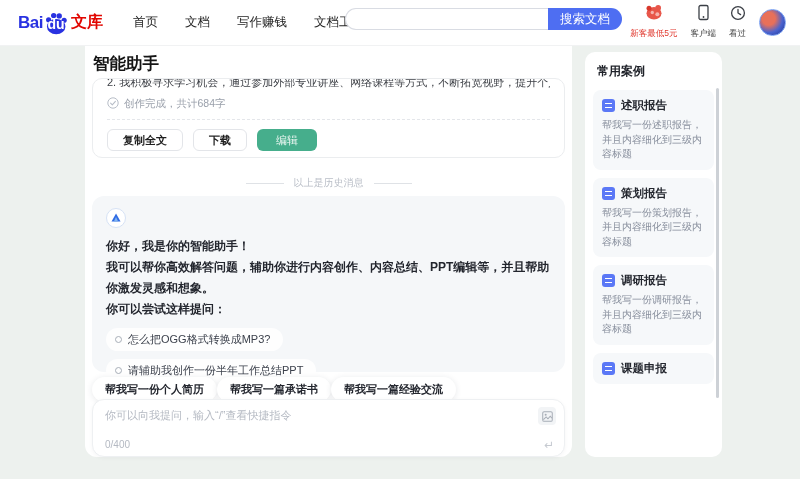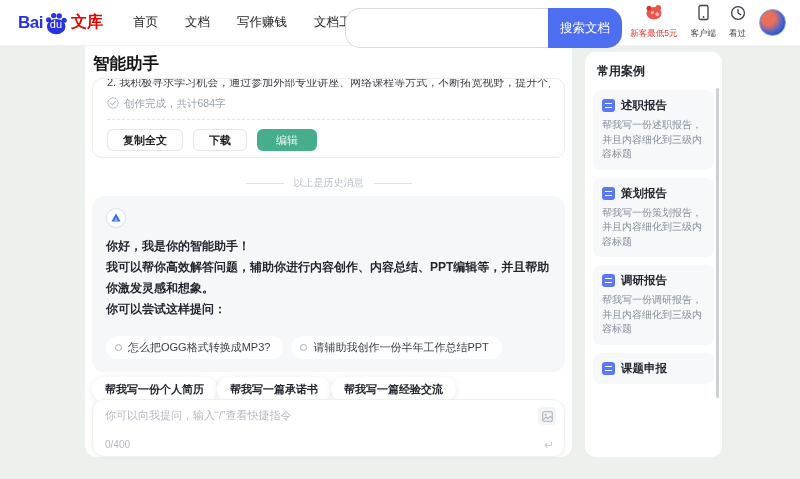--- a/index.html
+++ b/index.html
@@ -15,26 +15,26 @@
   .header {
     position:absolute; top:0; left:0; right:0; height:46px;
     background:#fff; border-bottom:1px solid #f1f2f3;
     display:flex; align-items:center; z-index:10;
   }
   .logo { display:flex; align-items:center; margin-left:18px; cursor:pointer; }
   .logo-bai { color:#2932e1; font-weight:bold; font-size:17px; letter-spacing:-0.5px; }
   .paw { position:relative; width:24px; height:24px; margin:0 1px; }
   .paw .du {
     position:absolute; left:50%; top:58%; transform:translate(-50%,-50%);
-    color:#fff; font-weight:normal; font-size:11px;
+    color:#fff; font-weight:bold; font-size:14px;
   }
   .logo-wenku { color:#e10601; font-weight:bold; font-size:16px; margin-left:2px; }
   .nav { display:flex; gap:27px; margin-left:30px; font-size:12.5px; color:#1f1f1f; }
   .nav span { cursor:pointer; }
-  .search { position:absolute; left:345px; top:8px; width:277px; height:40px; display:flex; }
+  .search { position:absolute; left:345px; top:8px; width:277px; height:22px; display:flex; }
   .search input {
     flex:1; border:1px solid #d9dce3; border-right:none;
     border-radius:15px 0 0 15px; padding:0 12px; font-size:12px; outline:none;
     font-family:inherit; color:#333; min-width:0;
   }
   .search button {
     width:74px; border:none; background:#4e6ef2; color:#fff;
     border-radius:0 15px 15px 0; font-size:12.5px; cursor:pointer; font-family:inherit;
   }
   .header-right { position:absolute; right:14px; top:4px; display:flex; align-items:center; gap:13px; }
@@ -80,21 +80,21 @@
   .welcome-card {
     position:absolute; left:7px; top:150px; width:473px; height:176px;
     background:#f5f7f9; border-radius:12px; padding:12px 14px;
   }
   .bot-avatar {
     width:20px; height:20px; border-radius:50%; background:#fff;
     border:1px solid #d6e2f5; display:flex; align-items:center; justify-content:center;
   }
   .w-line { font-size:12px; font-weight:bold; color:#23262e; line-height:1.75; }
   .w-line.first { margin-top:8px; }
-  .sugg { margin-top:16px; display:flex; flex-direction:row; align-items:flex-start; gap:8px; }
+  .sugg { margin-top:8px; display:flex; flex-direction:column; align-items:flex-start; gap:8px; }
   .sugg-chip {
     display:inline-flex; align-items:center; gap:6px;
     background:rgba(255,255,255,0.85); border-radius:13px; padding:4px 13px 4px 9px;
     font-size:11px; color:#3c414c; cursor:pointer;
   }
   .sugg-bullet { width:7px; height:7px; border:1px solid #a8aeb8; border-radius:50%; flex:none; }
   .quick-row { position:absolute; left:7px; top:331px; display:flex; gap:0; }
   .quick-chip {
     background:#fff; border-radius:14px; padding:5px 13px;
     font-size:11px; font-weight:bold; color:#23262e;

